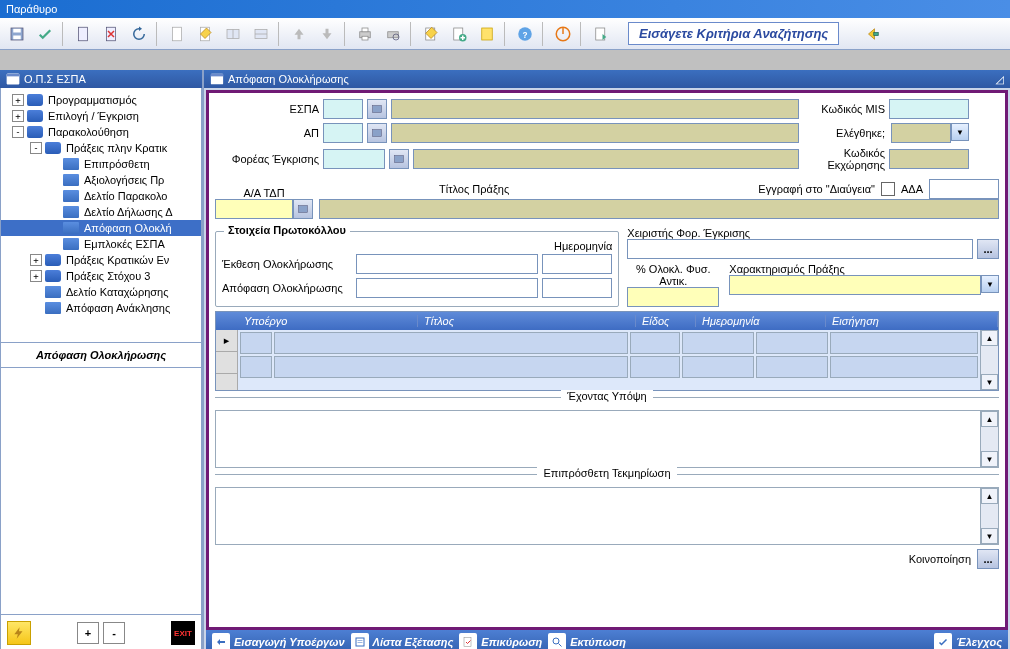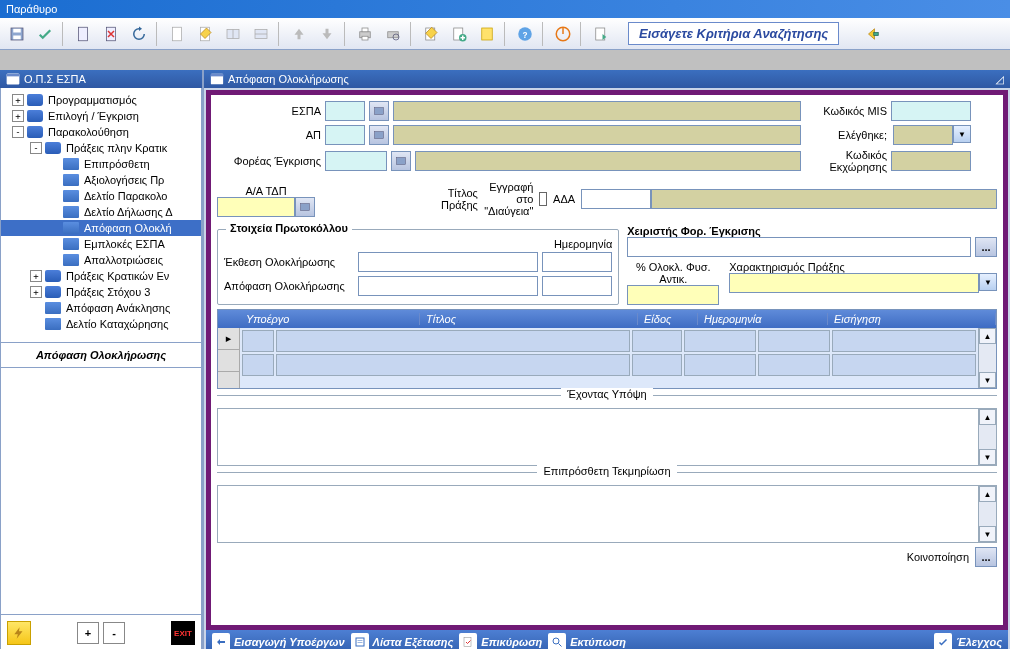--- a/index.html
+++ b/index.html
@@ -23,21 +23,21 @@
 .book-icon { width: 16px; height: 12px; background: linear-gradient(#4b7ed9, #2a5db7); border-radius: 2px 3px 3px 2px; display:inline-block; margin-right:2px; }
 .folder-blue { width: 16px; height: 12px; background: linear-gradient(#5a8ee0, #3a6ec0); border-radius: 1px; display:inline-block; margin-right:2px; }
 .selected-label { font-style: italic; font-weight: bold; text-align: center; padding: 6px 0; background: #fff; border: 1px solid #8aa1c8; border-top: none; }
 .sidebar-footer { display: flex; align-items: center; justify-content: space-between; background: #fff; border: 1px solid #8aa1c8; border-top: none; padding: 6px; }
 .yellow-btn { width: 24px; height: 24px; background: linear-gradient(#ffe666, #f5c518); border: 1px solid #c9a000; display: flex; align-items: center; justify-content: center; cursor: pointer; }
 .plusminus { display: flex; gap: 4px; }
 .pm-btn { width: 22px; height: 22px; border: 1px solid #888; background: #fff; display: flex; align-items: center; justify-content: center; font-weight: bold; cursor: pointer; }
 .exit-btn { width: 24px; height: 24px; background: #000; display: flex; align-items: center; justify-content: center; cursor: pointer; color:#ff3333; font-size:8px; font-weight:bold;}
 .main { flex: 1; display: flex; flex-direction: column; background: #c9d4e8;}
 .main-body { flex: 1; padding: 2px; overflow: hidden; }
-.form-area { background: #fff; border: 5px solid #701a75; height: 540px; padding: 6px; position: relative; }
+.form-area { background: #fff; border: 3px solid #701a75; height: 540px; padding: 6px; position: relative; }
 .form-row { display: flex; align-items: center; gap: 4px; margin-bottom: 4px; }
 .lbl { text-align: right; color: #000; }
 .lbl-left { width: 104px; }
 .field { height: 20px; border: 1px solid #7893bb; padding: 0 3px; }
 .field.cyan { background: #d6f4f4; }
 .field.sand { background: #d3d1a2; }
 .field.white { background: #fff; }
 .field.pale { background: #ffffb9; }
 .lookup-btn { width: 20px; height: 20px; background: linear-gradient(#e0e6f4,#b7c4e0); border: 1px solid #7893bb; display: flex; align-items: center; justify-content: center; cursor: pointer; }
 .fieldset { border: 1px solid #9ab; border-radius: 2px; padding: 8px 6px 6px; margin-top: 6px; position: relative; }
@@ -267,48 +267,42 @@
           <span class="folder-blue"></span>
           <span>Απόφαση Ολοκλή</span>
         </div>
         <div class="tree-node">
           <span class="tree-indent" style="width: 40px;"></span>
           <span style="width: 12px; display: inline-block;"></span>
           <span class="folder-blue"></span>
           <span>Εμπλοκές ΕΣΠΑ</span>
         </div>
         <div class="tree-node">
-          <span class="tree-indent" style="width: 40px;"></span>
-          <span style="width: 12px; display: inline-block;"></span>
-          <span class="folder-blue"></span>
-          <span>Απαλλοτριώσεις</span>
-        </div>
-        <div class="tree-node">
           <span class="tree-indent" style="width: 22px;"></span>
           <span class="tree-expander">+</span>
           <span class="book-icon"></span>
           <span>Πράξεις Κρατικών Εν</span>
         </div>
         <div class="tree-node">
           <span class="tree-indent" style="width: 22px;"></span>
           <span class="tree-expander">+</span>
           <span class="book-icon"></span>
           <span>Πράξεις Στόχου 3</span>
         </div>
         <div class="tree-node">
           <span class="tree-indent" style="width: 22px;"></span>
           <span style="width: 12px; display: inline-block;"></span>
           <span class="folder-blue"></span>
+          <span>Δελτίο Καταχώρησης</span>
+        </div>
+        <div class="tree-node">
+          <span class="tree-indent" style="width: 22px;"></span>
+          <span style="width: 12px; display: inline-block;"></span>
+          <span class="folder-blue"></span>
           <span>Απόφαση Ανάκλησης</span>
-        </div>
-        <div class="tree-node">
-          <span class="tree-indent" style="width: 22px;"></span>
-          <span style="width: 12px; display: inline-block;"></span>
-          <span class="folder-blue"></span>
-          <span>Δελτίο Καταχώρησης</span>
         </div>
       </div>
     <div class="selected-label">Απόφαση Ολοκλήρωσης</div>
     <div style="flex:1; background:#fff; border:1px solid #8aa1c8; border-top:none;"></div>
     <div class="sidebar-footer">
       <div class="yellow-btn">
           <svg width="14" height="14" viewBox="0 0 24 24">
             <path d="M13 2L4 14h6l-2 8 10-13h-6z" fill="#b8851a"></path>
           </svg>
         </div>
@@ -380,21 +374,21 @@
             <div class="lbl">Α/Α ΤΔΠ</div>
             <div style="display:flex;">
               <input class="field pale" style="width: 78px;">
               <div class="lookup-btn">
                   <svg width="12" height="12" viewBox="0 0 24 24">
                     <rect x="3" y="5" width="18" height="14" fill="#8aa1c8" stroke="#557"></rect>
                   </svg>
                 </div>
             </div>
           </div>
-          <div style="display:flex; flex-direction:row; flex:1;align-items:center;">
+          <div style="display:flex; flex-direction:column; flex:1;">
             <div style="display:flex; justify-content:space-between; align-items:center;">
               <div class="lbl" style="margin-left:120px">Τίτλος Πράξης</div>
               <div style="display:flex; align-items:center; gap:6px;">
                 <span class="lbl">Εγγραφή στο "Διαύγεια"</span>
                 <span class="checkbox"></span>
                 <span class="lbl">ΑΔΑ</span>
                 <input class="field white" style="width: 70px;">
               </div>
             </div>
             <input class="field sand" style="width: 100%;">
@@ -412,21 +406,21 @@
               <input class="field white" style="flex: 1 1 0%;">
               <input class="field white" style="width: 70px;">
             </div>
             <div class="form-row" style="margin-bottom:0;">
               <div class="lbl" style="width:130px; text-align:left;">Απόφαση Ολοκλήρωσης</div>
               <input class="field white" style="flex: 1 1 0%;">
               <input class="field white" style="width: 70px;">
             </div>
           </div>
           <div style="flex:1; padding-top:2px;">
-            <div class="lbl" style="text-align:left;font-weight:bold;">Χειριστής Φορ. Έγκρισης</div>
+            <div class="lbl" style="text-align:left;">Χειριστής Φορ. Έγκρισης</div>
             <div class="form-row">
               <input class="field white" style="flex: 1 1 0%;">
               <div class="ellipsis-btn">...</div>
             </div>
             <div style="display:flex; gap:10px;">
               <div style="flex:0 0 92px;">
                 <div class="lbl" style="text-align:center;">% Ολοκλ. Φυσ. Αντικ.</div>
                 <input class="field pale" style="width: 100%;">
               </div>
               <div style="flex:1;">

